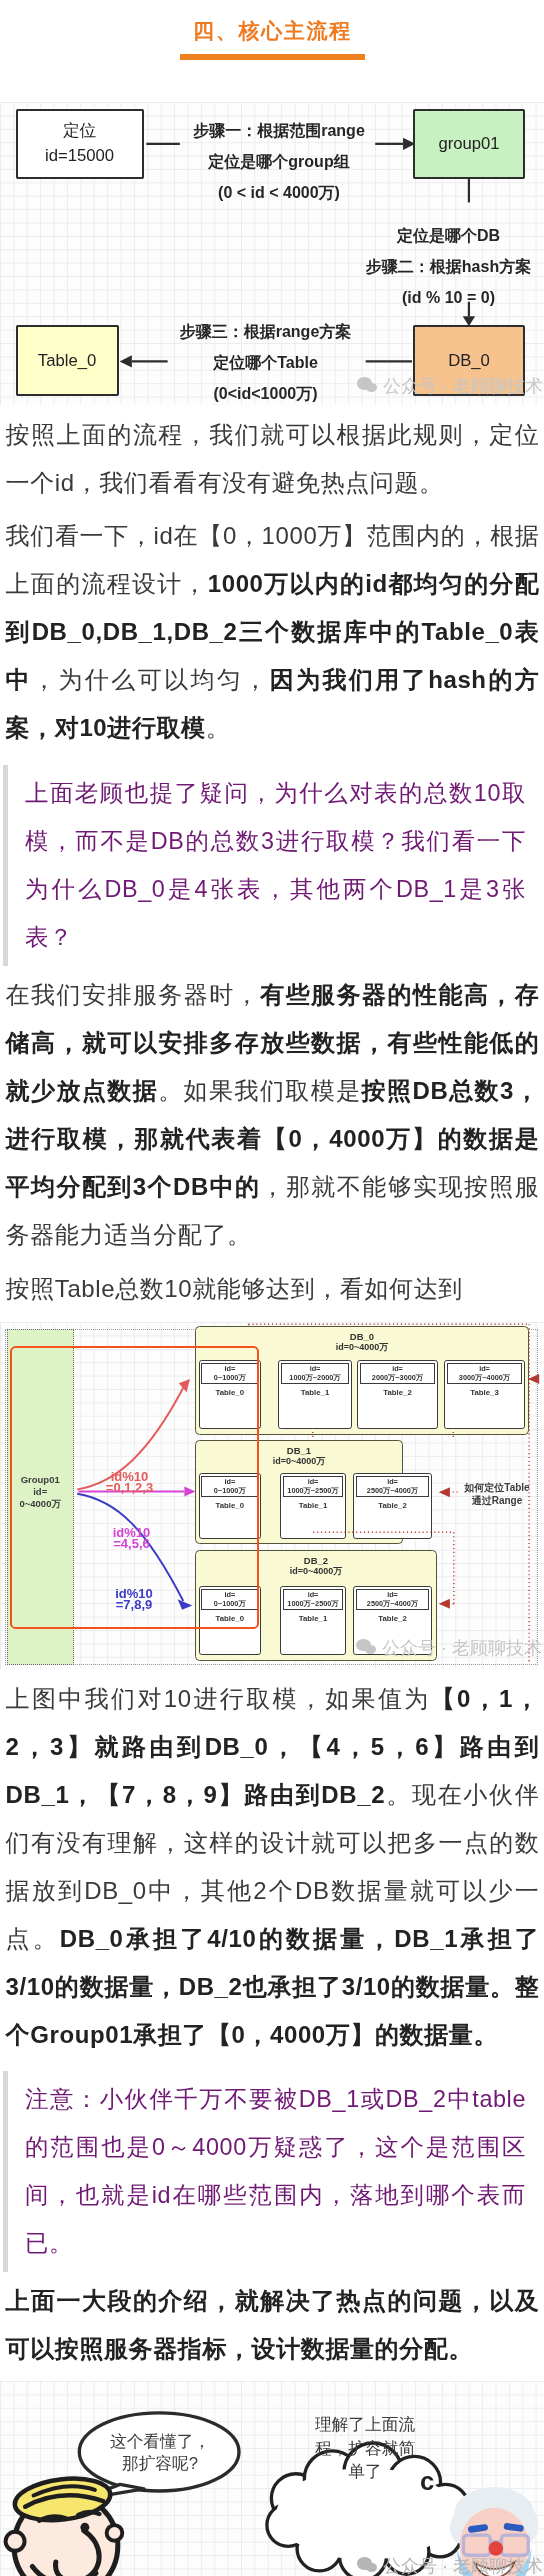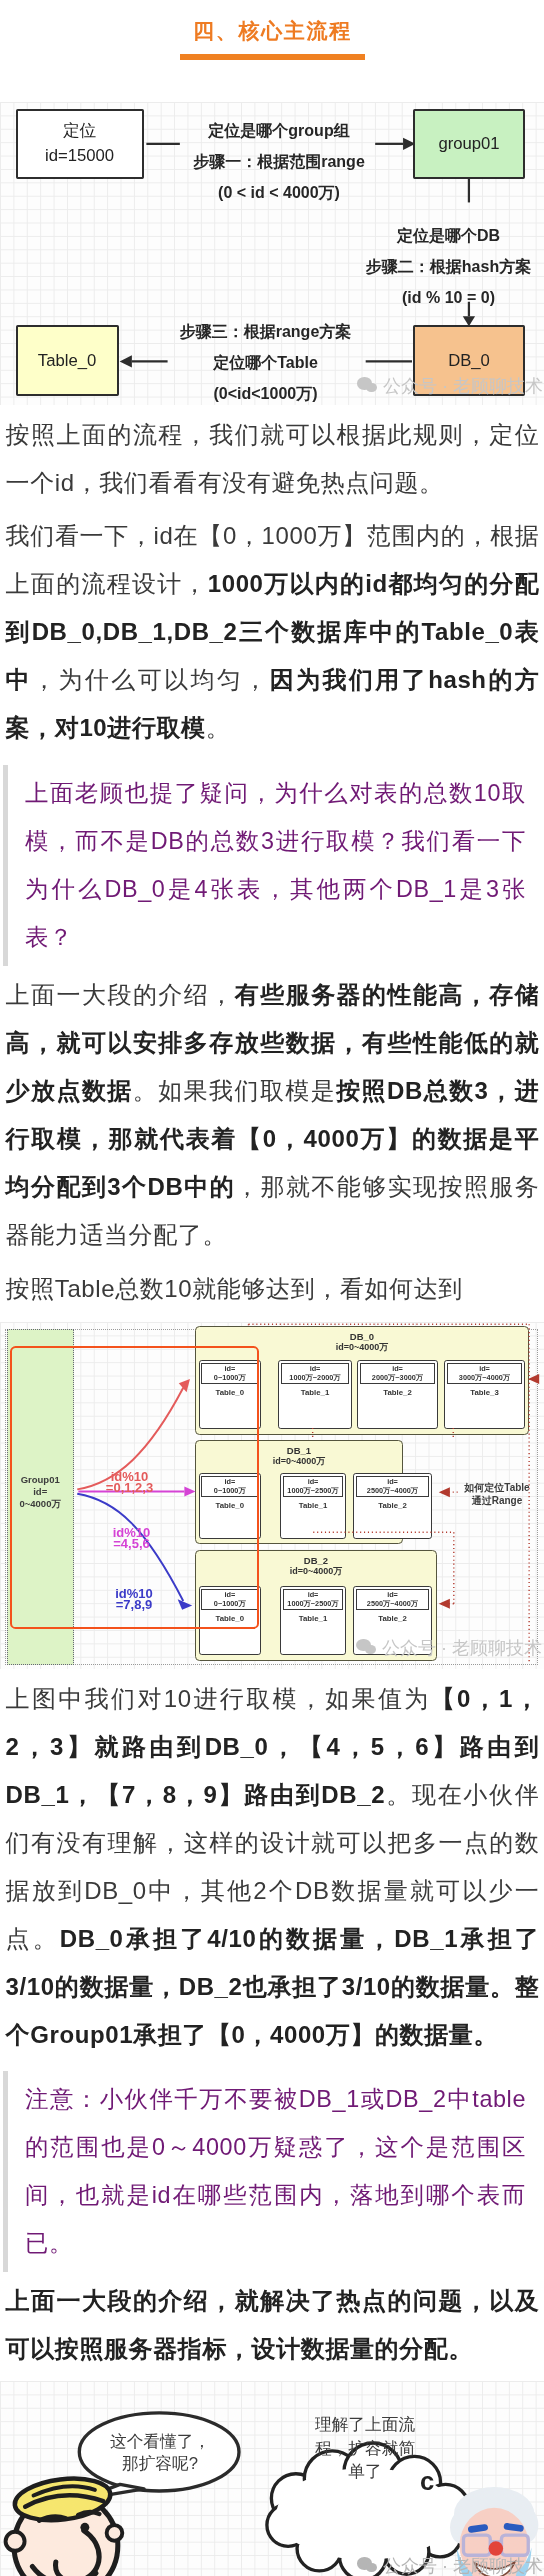--- a/index.html
+++ b/index.html
@@ -62,22 +62,22 @@
     <line x1="655" y1="465" x2="738" y2="465" stroke="#2d2d2d" stroke-width="4"></line>
     <line x1="236" y1="465" x2="300" y2="465" stroke="#2d2d2d" stroke-width="4"></line>
     <polygon points="236,454 236,476 214,465" fill="#2d2d2d"></polygon>
   </svg>
   <div class="fnode" style="left:15.6px;top:6.7px;width:128px;height:70px;background:#ffffff;">
     <div>定位</div>
     <div>id=15000</div>
   </div>
   <div class="fnode" style="left:413px;top:6.7px;width:112px;height:70px;background:#c8f1c1;">group01</div>
   <div class="steplabel" style="left:173px;top:12.3px;width:212px;">
+    <div>步骤一：根据范围range</div>
     <div>定位是哪个group组</div>
-    <div>步骤一：根据范围range</div>
     <div>(0 &lt; id &lt; 4000万)</div>
   </div>
   <div class="steplabel" style="left:352px;top:118px;width:193px;">
     <div>定位是哪个DB</div>
     <div>步骤二：根据hash方案</div>
     <div>(id % 10 = 0)</div>
   </div>
   <div class="fnode" style="left:413px;top:223px;width:112px;height:71px;background:#f6c28e;">DB_0</div>
   <div class="fnode" style="left:15.6px;top:223px;width:103px;height:71px;background:#feffc9;">Table_0</div>
   <div class="steplabel" style="left:165px;top:214px;width:201px;">
@@ -87,21 +87,21 @@
   </div>
   <div class="wm" style="left:357px;top:272px;">
     <span class="wm-icon"></span>
     <span>公众号 · 老顾聊技术</span>
   </div>
 </div>
 
 <p class="para"><span>按照上面的流程，我们就可以根据此规则，定位一个id，我们看看有没有避免热点问题。</span></p>
 <p class="para"><span>我们看一下，id在【0，1000万】范围内的，根据上面的流程设计，</span><span class="b">1000万以内的id都均匀的分配到DB_0,DB_1,DB_2三个数据库中的Table_0表中</span><span>，为什么可以均匀，</span><span class="b">因为我们用了hash的方案，对10进行取模</span><span>。</span></p>
 <div class="quote"><span>上面老顾也提了疑问，为什么对表的总数10取模，而不是DB的总数3进行取模？我们看一下为什么DB_0是4张表，其他两个DB_1是3张表？</span></div>
-<p class="para"><span>上面一大段的介绍，</span><span class="b">有些服务器的性能高，存储高，就可以安排多存放些数据，有些性能低的就少放点数据</span><span>。如果我们取模是</span><span class="b">按照DB总数3，进行取模，那就代表着【0，4000万】的数据是平均分配到3个DB中的</span><span>，那就不能够实现按照服务器能力适当分配了。</span></p>
+<p class="para"><span>在我们安排服务器时，</span><span class="b">有些服务器的性能高，存储高，就可以安排多存放些数据，有些性能低的就少放点数据</span><span>。如果我们取模是</span><span class="b">按照DB总数3，进行取模，那就代表着【0，4000万】的数据是平均分配到3个DB中的</span><span>，那就不能够实现按照服务器能力适当分配了。</span></p>
 <p class="para"><span>按照Table总数10就能够达到，看如何达到</span></p>
 
 <div class="diagram grid-bg">
   <div class="diag-outer"></div>
   <div class="group-panel">
     <div class="group-text">
       <div>Group01</div>
       <div>id=</div>
       <div>0~4000万</div>
     </div>

